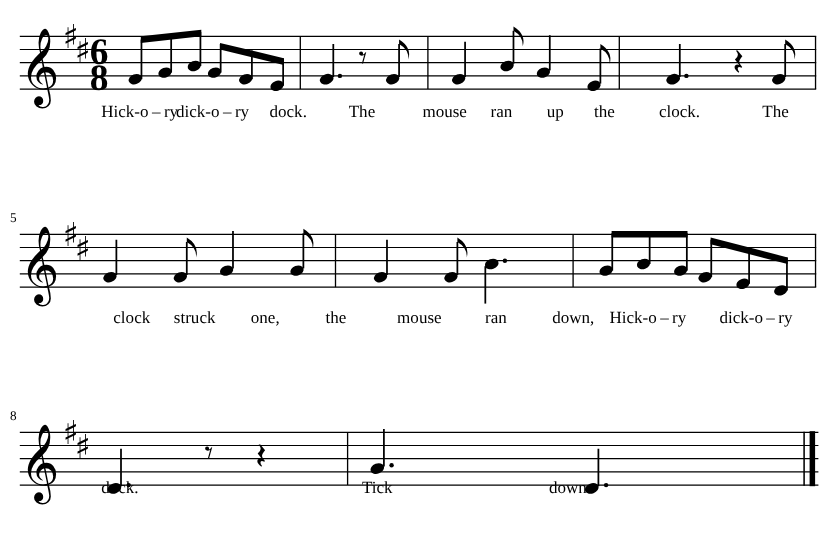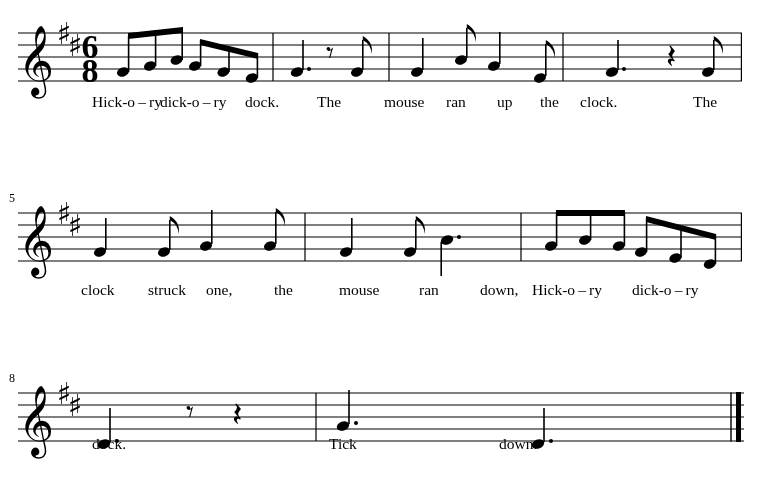--- a/index.html
+++ b/index.html
@@ -50,21 +50,21 @@
 
   .lyric {
     position: absolute;
     font-family: "Liberation Serif", serif;
     font-size: 15.5px;
     line-height: 16px;
     color: #000;
     white-space: pre;
   }
   .lyric-row-1 { top: 94px; }
-  .lyric-row-2 { top: 102px; }
+  .lyric-row-2 { top: 102px; margin-left: 22px; }
   .lyric-row-3 { top: 76px; }
 </style>
 </head>
 <body>
 
 <div id="score-sheet">
 
   <div class="system" id="system-1">
     <svg class="staff-svg" width="758" height="170" viewBox="0 0 758 170">
 
@@ -154,21 +154,21 @@
     </svg>
 
     <span class="lyric lyric-row-1" style="left:92px">Hick-o – ry</span>
     <span class="lyric lyric-row-1" style="left:160px">dick-o – ry</span>
     <span class="lyric lyric-row-1" style="left:245px">dock.</span>
     <span class="lyric lyric-row-1" style="left:317px">The</span>
     <span class="lyric lyric-row-1" style="left:384px">mouse</span>
     <span class="lyric lyric-row-1" style="left:446px">ran</span>
     <span class="lyric lyric-row-1" style="left:497px">up</span>
     <span class="lyric lyric-row-1" style="left:540px">the</span>
-    <span class="lyric lyric-row-1" style="left:580px">clock.</span>
+    <span class="lyric lyric-row-1" style="left:599px">clock.</span>
     <span class="lyric lyric-row-1" style="left:693px">The</span>
   </div>
 
   <div class="system" id="system-2">
     <span class="measure-number" id="measnum-sys2">5</span>
     <svg class="staff-svg" width="758" height="180" viewBox="0 0 758 180">
       <g stroke="#000" stroke-width="1.1">
         <line x1="18" y1="33" x2="742" y2="33"></line>
         <line x1="18" y1="45" x2="742" y2="45"></line>
         <line x1="18" y1="57" x2="742" y2="57"></line>
@@ -224,21 +224,21 @@
         <line x1="681" y1="46" x2="681" y2="78" stroke="#000" stroke-width="1.6"></line>
         <line x1="715.4" y1="54" x2="715.4" y2="84" stroke="#000" stroke-width="1.6"></line>
         <ellipse cx="641" cy="72" rx="6.2" ry="4.5" fill="#000" transform="rotate(-20 641 72)"></ellipse>
         <ellipse cx="675.4" cy="78" rx="6.2" ry="4.5" fill="#000" transform="rotate(-20 675.4 78)"></ellipse>
         <ellipse cx="709.8" cy="84" rx="6.2" ry="4.5" fill="#000" transform="rotate(-20 709.8 84)"></ellipse>
       </g>
       <line x1="741.4" y1="33" x2="741.4" y2="81" stroke="#000" stroke-width="1.2"></line>
     </svg>
 
     <span class="lyric lyric-row-2" style="left:81px">clock</span>
-    <span class="lyric lyric-row-2" style="left:148px">struck</span>
+    <span class="lyric lyric-row-2" style="left:136px">struck</span>
     <span class="lyric lyric-row-2" style="left:206px">one,</span>
     <span class="lyric lyric-row-2" style="left:274px">the</span>
     <span class="lyric lyric-row-2" style="left:339px">mouse</span>
     <span class="lyric lyric-row-2" style="left:419px">ran</span>
     <span class="lyric lyric-row-2" style="left:480px">down,</span>
     <span class="lyric lyric-row-2" style="left:532px">Hick-o – ry</span>
     <span class="lyric lyric-row-2" style="left:632px">dick-o – ry</span>
   </div>
 
   <div class="system" id="system-3">

